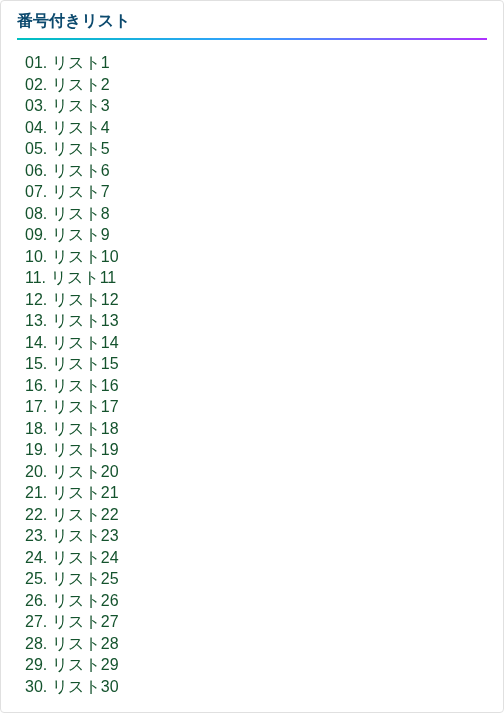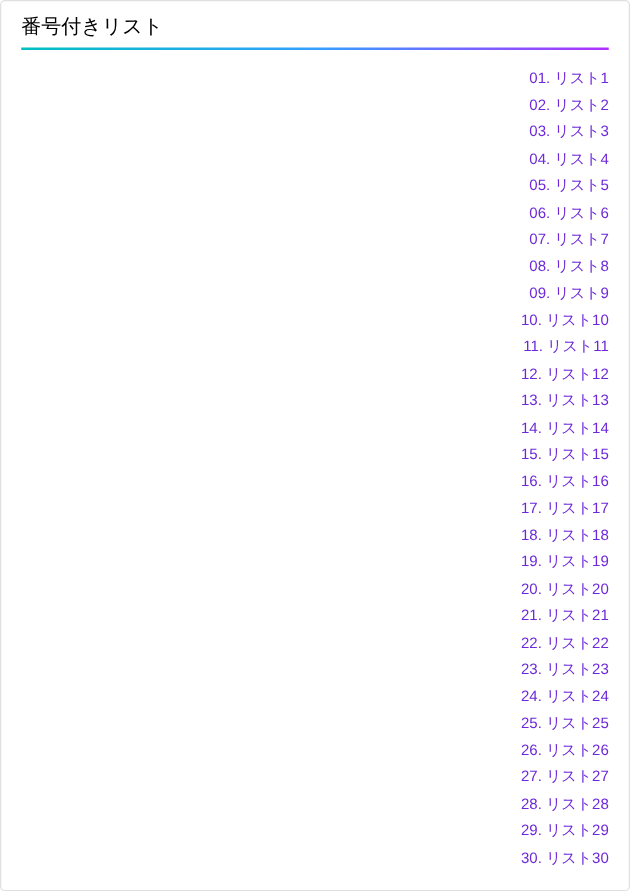--- a/index.html
+++ b/index.html
@@ -14,40 +14,39 @@
     width: 504px;
     min-height: 713px;
     margin: 0;
     padding: 10px 16px 14px 16px;
     border: 1px solid #e0e0e0;
     border-radius: 4px;
     background: #ffffff;
   }
   .heading {
     font-size: 16px;
-    font-weight: 400;
-    color: #000000;
+    font-weight: 700;
+    color: #0c4a6e;
     padding: 0 0 6px 0;
     margin: 0 0 12px 0;
     border-bottom: 2px solid;
     border-image: linear-gradient(90deg, #00c0c0 0%, #34a0ff 50%, #b030ff 100%);
     border-image-slice: 1;
   }
   .list {
     list-style: none;
     padding: 0 0 0 8px;
     margin: 0;
     counter-reset: item;
   }
   .list li {
     counter-increment: item;
-    font-size: 12px;
+    font-size: 16px;
     line-height: 21.5px;
-    color: #6d28d9;
-    text-align: right;
+    color: #14532d;
   }
   .list li::before {
     content: counter(item, decimal-leading-zero) ". ";
   }
 </style>
 </head>
 <body>
 
 <div class="card">
   <h2 class="heading">番号付きリスト</h2>

